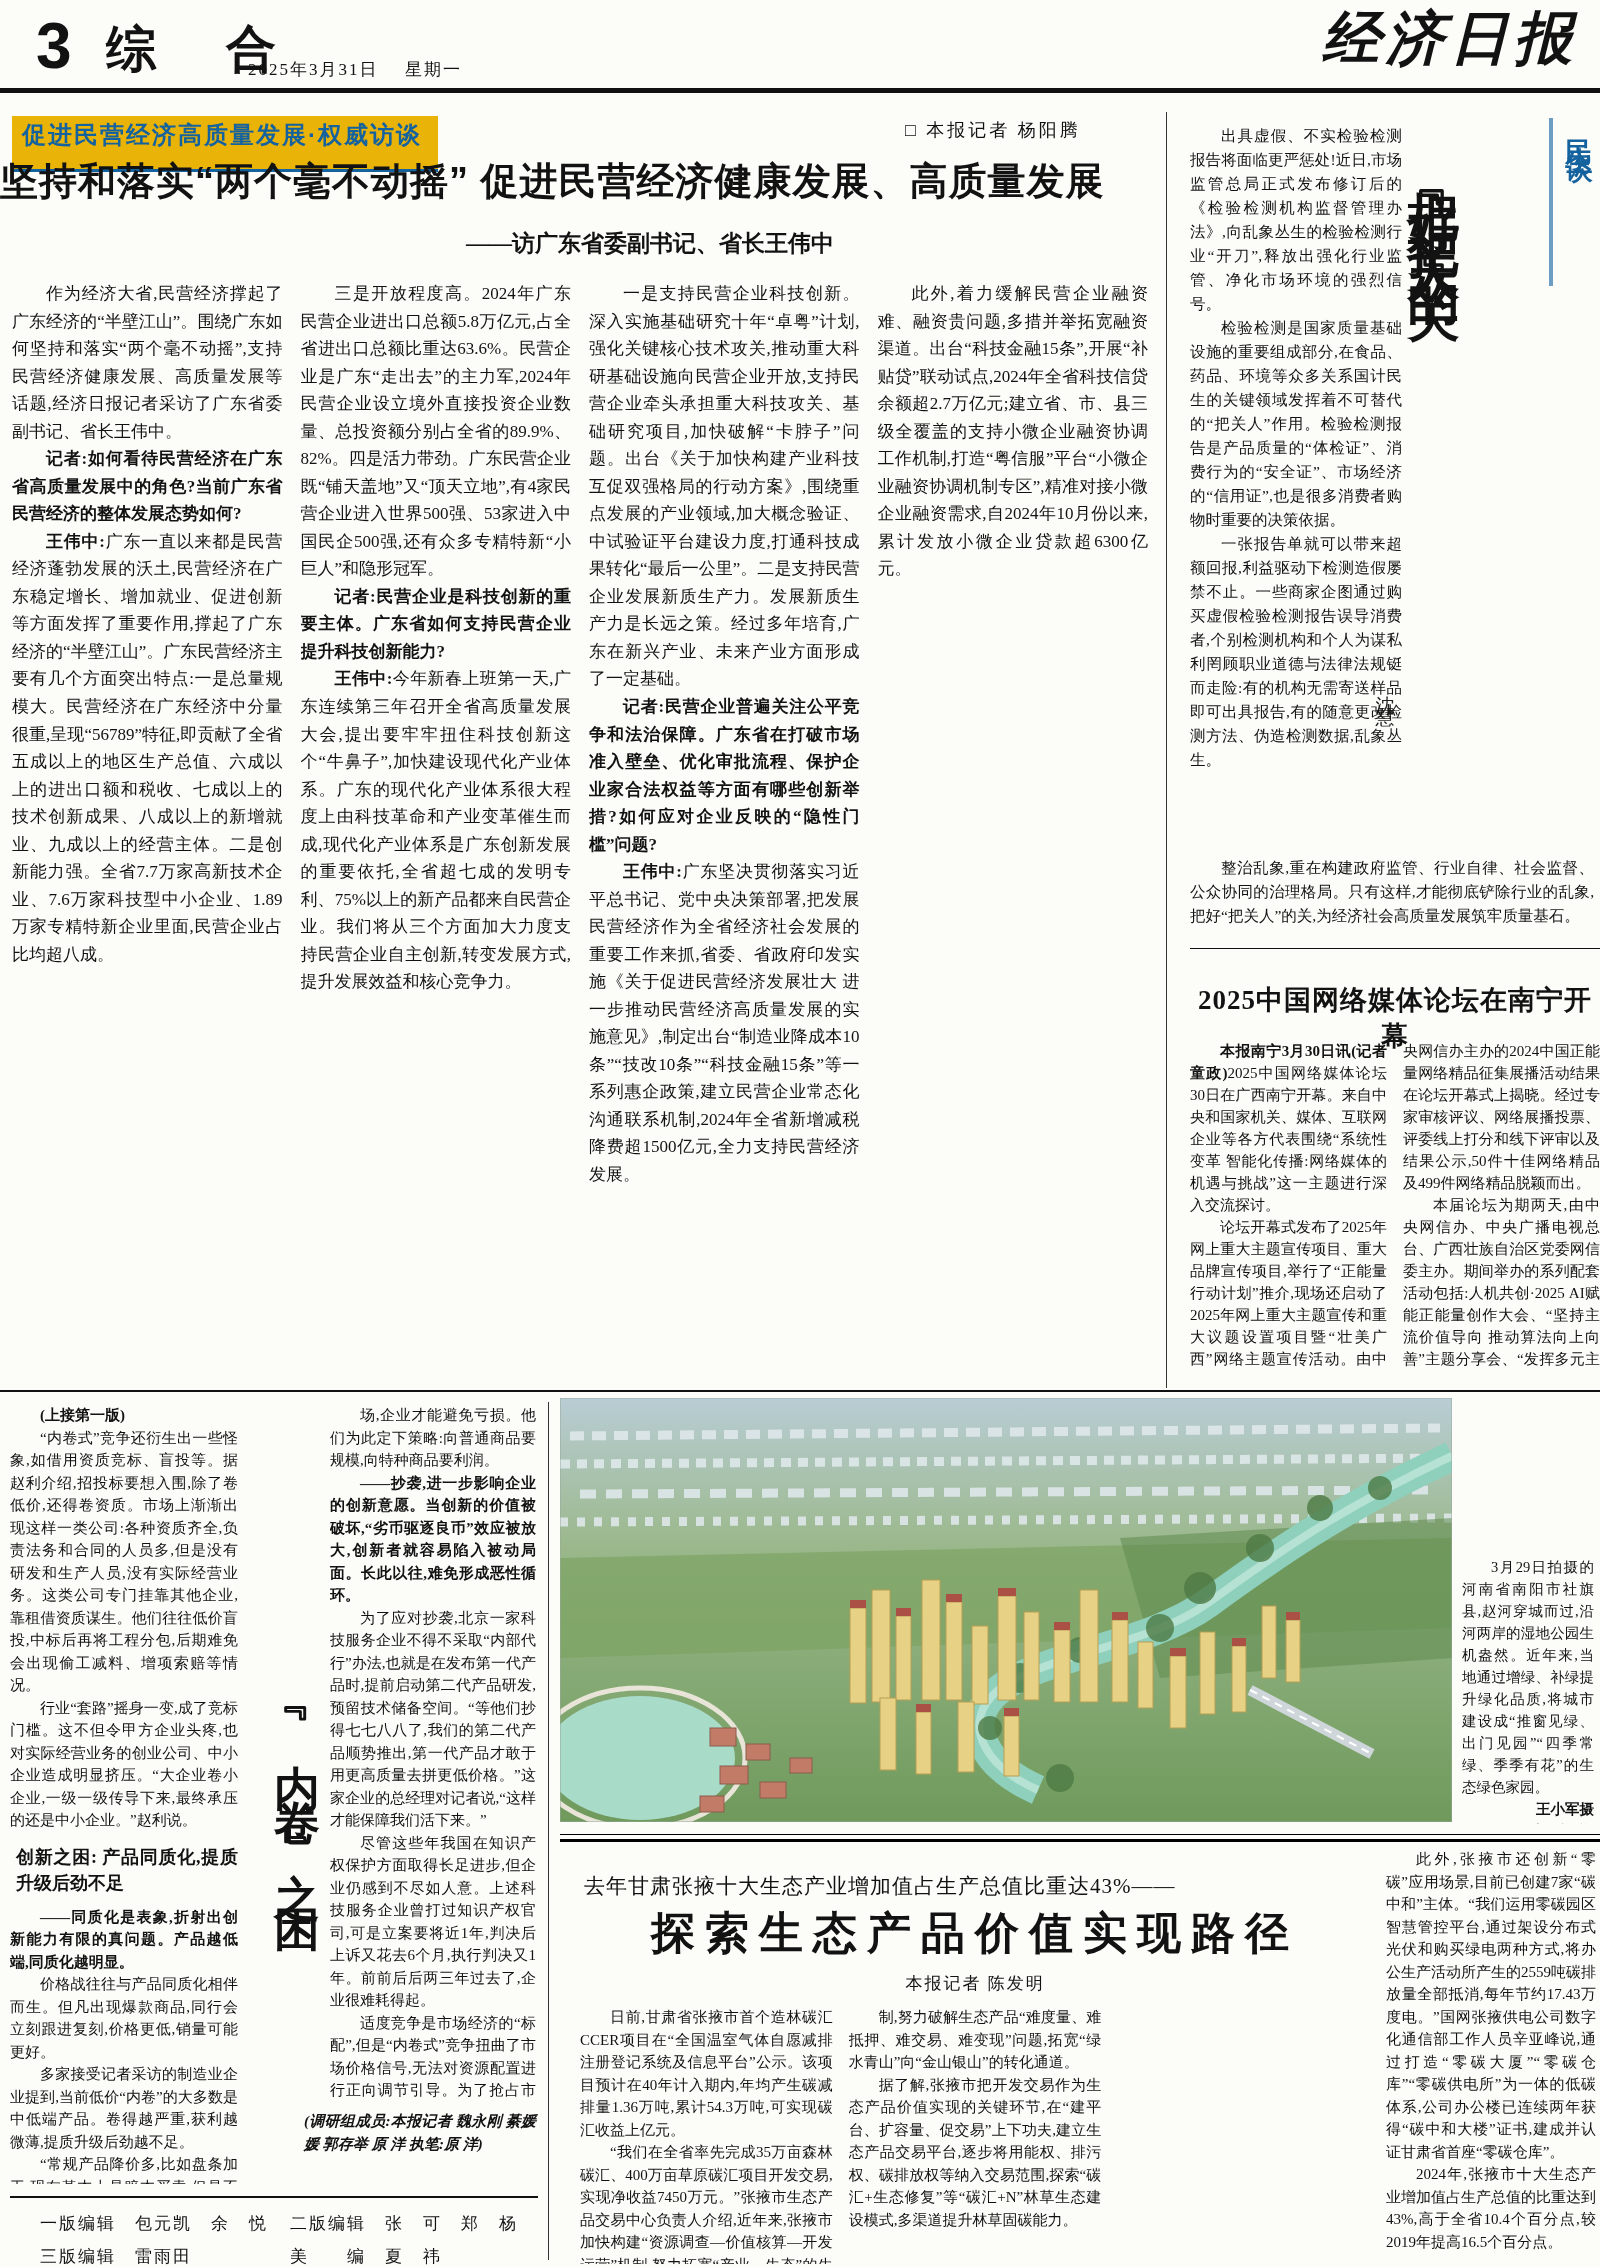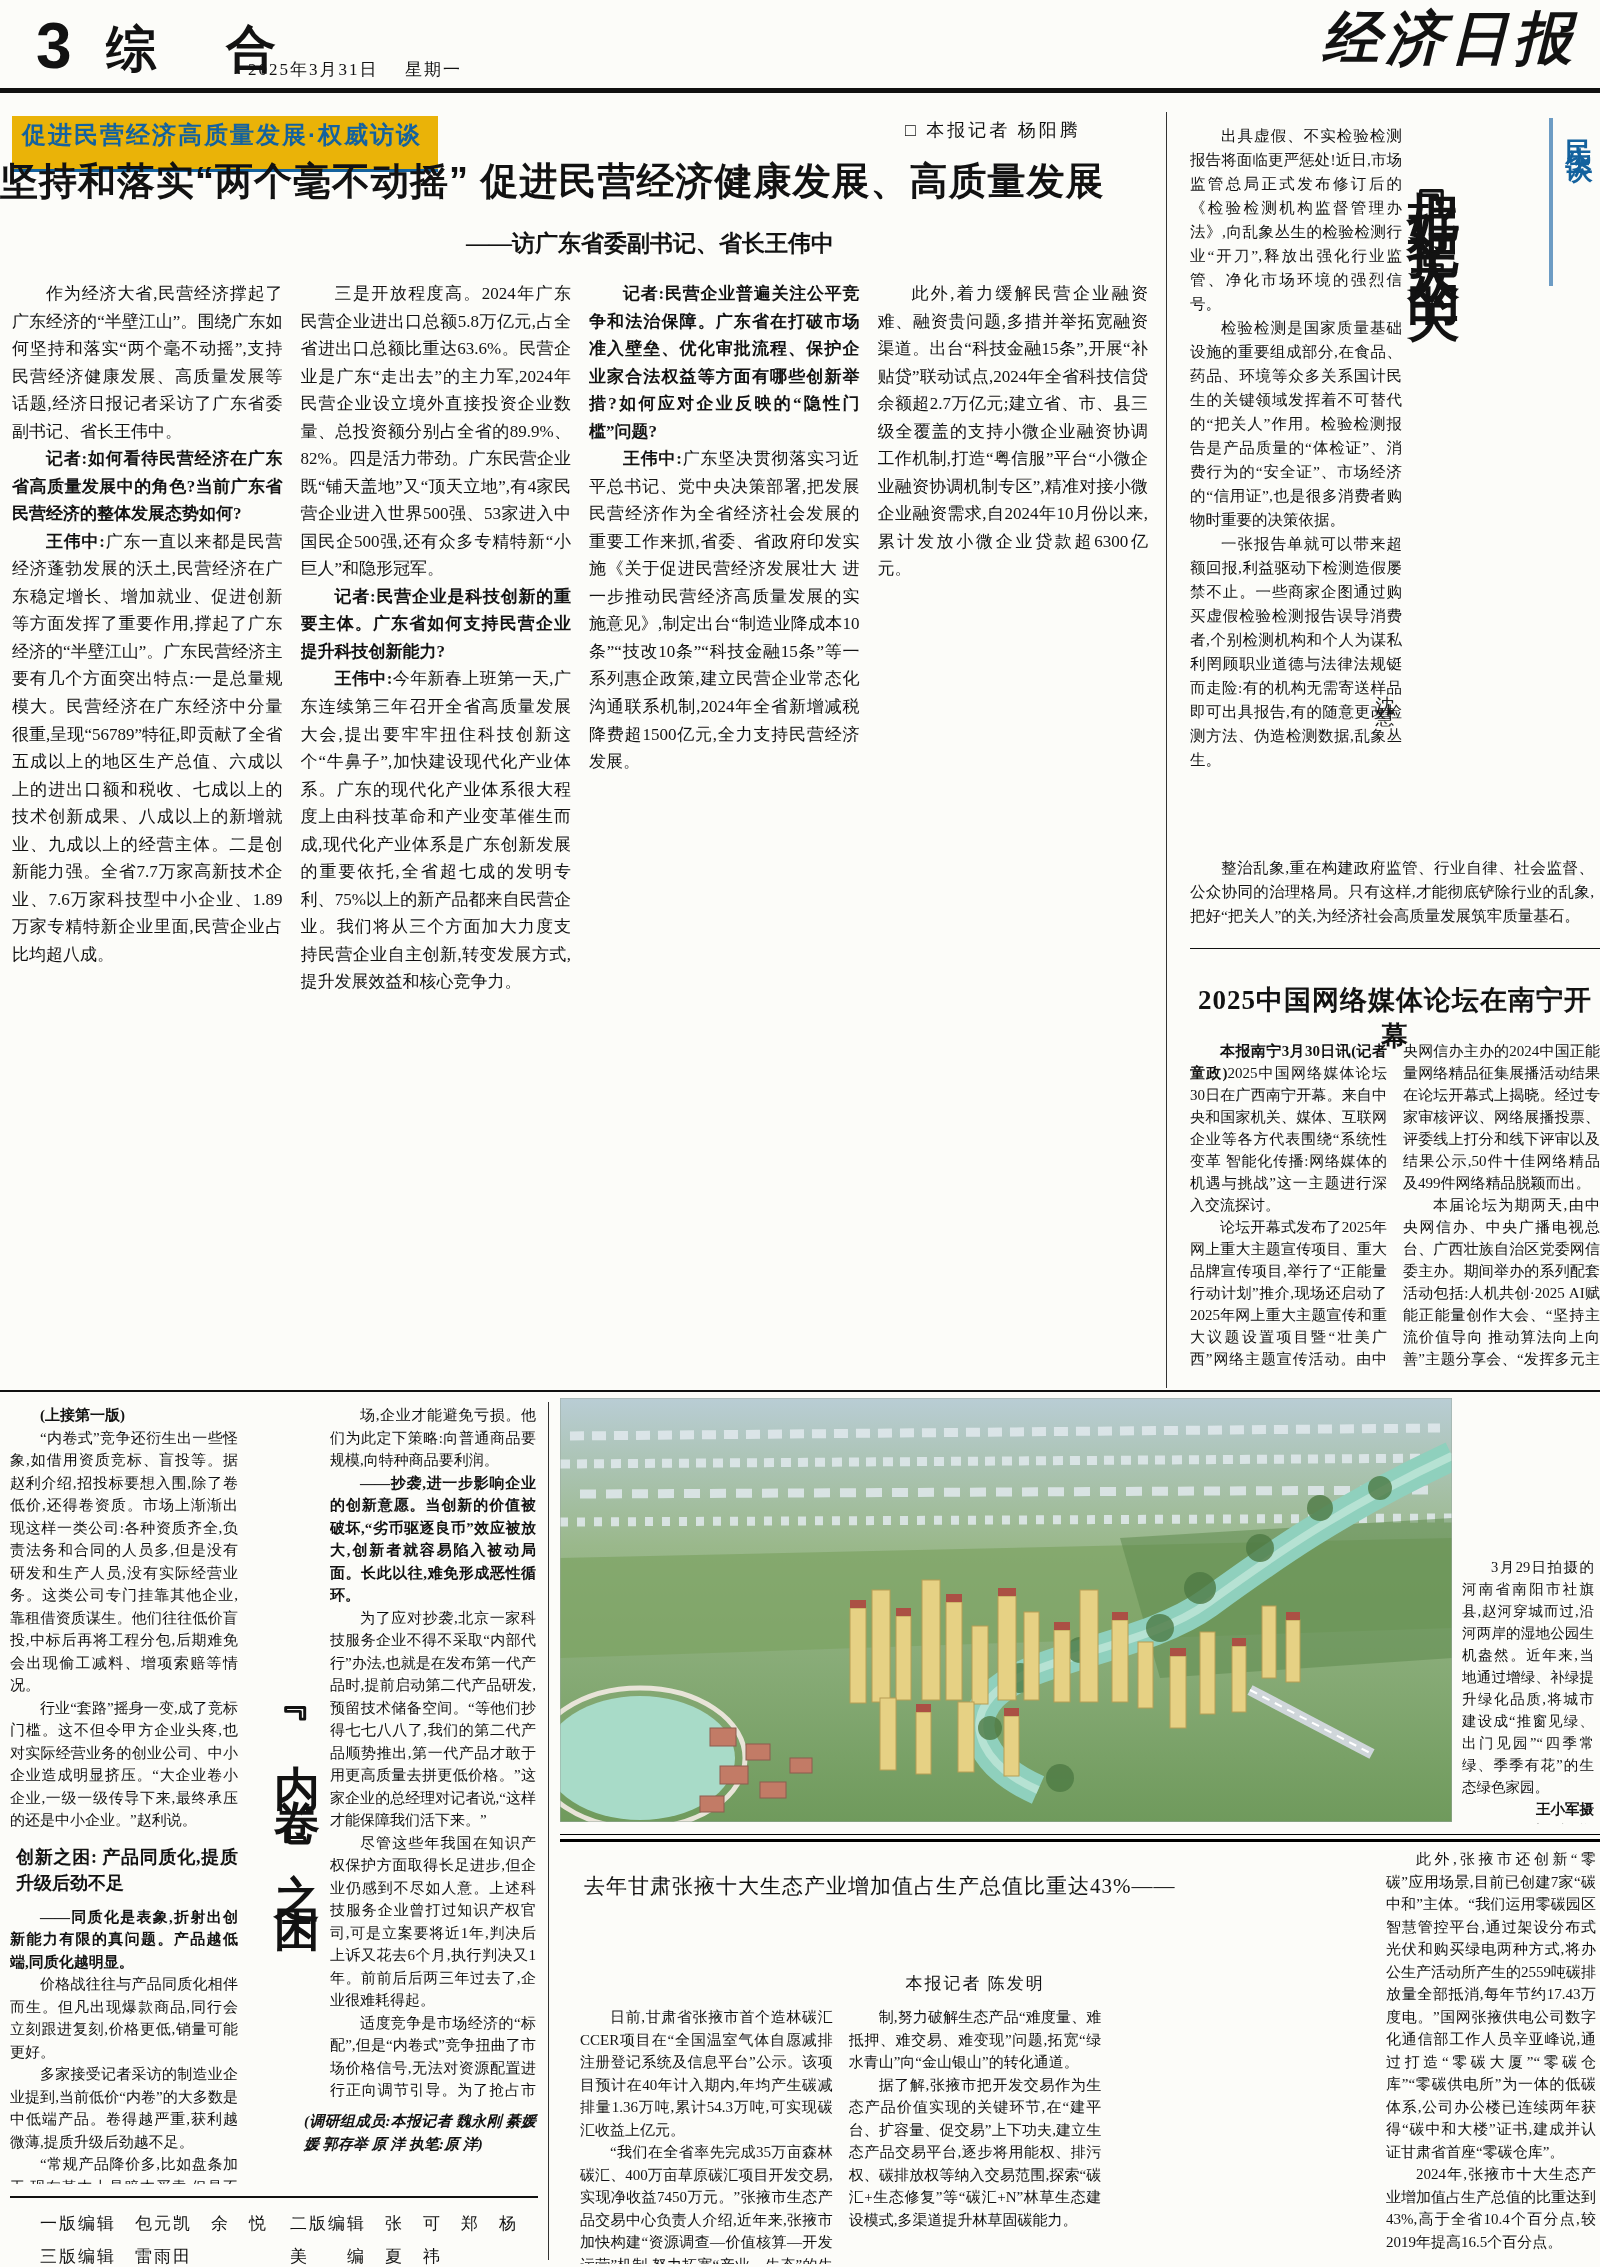--- a/index.html
+++ b/index.html
@@ -80,20 +80,21 @@
         <p class="para">作为经济大省,民营经济撑起了广东经济的“半壁江山”。围绕广东如何坚持和落实“两个毫不动摇”,支持民营经济健康发展、高质量发展等话题,经济日报记者采访了广东省委副书记、省长王伟中。</p>
         <p class="para q"><b class="lead">记者:</b>如何看待民营经济在广东省高质量发展中的角色?当前广东省民营经济的整体发展态势如何?</p>
         <p class="para"><b class="lead">王伟中:</b>广东一直以来都是民营经济蓬勃发展的沃土,民营经济在广东稳定增长、增加就业、促进创新等方面发挥了重要作用,撑起了广东经济的“半壁江山”。广东民营经济主要有几个方面突出特点:一是总量规模大。民营经济在广东经济中分量很重,呈现“56789”特征,即贡献了全省五成以上的地区生产总值、六成以上的进出口额和税收、七成以上的技术创新成果、八成以上的新增就业、九成以上的经营主体。二是创新能力强。全省7.7万家高新技术企业、7.6万家科技型中小企业、1.89万家专精特新企业里面,民营企业占比均超八成。</p>
       </div>
     <div>
         <p class="para">三是开放程度高。2024年广东民营企业进出口总额5.8万亿元,占全省进出口总额比重达63.6%。民营企业是广东“走出去”的主力军,2024年民营企业设立境外直接投资企业数量、总投资额分别占全省的89.9%、82%。四是活力带劲。广东民营企业既“铺天盖地”又“顶天立地”,有4家民营企业进入世界500强、53家进入中国民企500强,还有众多专精特新“小巨人”和隐形冠军。</p>
         <p class="para q"><b class="lead">记者:</b>民营企业是科技创新的重要主体。广东省如何支持民营企业提升科技创新能力?</p>
         <p class="para"><b class="lead">王伟中:</b>今年新春上班第一天,广东连续第三年召开全省高质量发展大会,提出要牢牢扭住科技创新这个“牛鼻子”,加快建设现代化产业体系。广东的现代化产业体系很大程度上由科技革命和产业变革催生而成,现代化产业体系是广东创新发展的重要依托,全省超七成的发明专利、75%以上的新产品都来自民营企业。我们将从三个方面加大力度支持民营企业自主创新,转变发展方式,提升发展效益和核心竞争力。</p>
       </div>
     <div>
+        <p class="para">一是支持民营企业科技创新。深入实施基础研究十年“卓粤”计划,强化关键核心技术攻关,推动重大科研基础设施向民营企业开放,支持民营企业牵头承担重大科技攻关、基础研究项目,加快破解“卡脖子”问题。出台《关于加快构建产业科技互促双强格局的行动方案》,围绕重点发展的产业领域,加大概念验证、中试验证平台建设力度,打通科技成果转化“最后一公里”。二是支持民营企业发展新质生产力。发展新质生产力是长远之策。经过多年培育,广东在新兴产业、未来产业方面形成了一定基础。</p>
         <p class="para q"><b class="lead">记者:</b>民营企业普遍关注公平竞争和法治保障。广东省在打破市场准入壁垒、优化审批流程、保护企业家合法权益等方面有哪些创新举措?如何应对企业反映的“隐性门槛”问题?</p>
         <p class="para"><b class="lead">王伟中:</b>广东坚决贯彻落实习近平总书记、党中央决策部署,把发展民营经济作为全省经济社会发展的重要工作来抓,省委、省政府印发实施《关于促进民营经济发展壮大 进一步推动民营经济高质量发展的实施意见》,制定出台“制造业降成本10条”“技改10条”“科技金融15条”等一系列惠企政策,建立民营企业常态化沟通联系机制,2024年全省新增减税降费超1500亿元,全力支持民营经济发展。</p>
       </div>
     <div>
         <p class="para">此外,着力缓解民营企业融资难、融资贵问题,多措并举拓宽融资渠道。出台“科技金融15条”,开展“补贴贷”联动试点,2024年全省科技信贷余额超2.7万亿元;建立省、市、县三级全覆盖的支持小微企业融资协调工作机制,打造“粤信服”平台“小微企业融资协调机制专区”,精准对接小微企业融资需求,自2024年10月份以来,累计发放小微企业贷款超6300亿元。</p>
       </div>
   </div>
 
   <div class="abs rule-v" style="left:1166px;top:112px;height:1276px;"></div>
 
@@ -223,20 +224,21 @@
   </div>
 
   <div class="abs caption" style="left:1462px;top:1556px;width:132px;height:268px;">
     <p class="para" style="text-indent:2em;">3月29日拍摄的河南省南阳市社旗县,赵河穿城而过,沿河两岸的湿地公园生机盎然。近年来,当地通过增绿、补绿提升绿化品质,将城市建设成“推窗见绿、出门见园”“四季常绿、季季有花”的生态绿色家园。</p>
     <p class="para capcredit" style="text-indent:0;">王小军摄</p>
     <p class="para capcredit" style="text-indent:0;">(中经视觉)</p>
   </div>
 
   <div class="abs dbl" style="left:560px;top:1834px;width:1040px;"></div>
   <div class="abs ecokicker" style="left:584px;top:1872px;width:786px;">去年甘肃张掖十大生态产业增加值占生产总值比重达43%——</div>
+  <div class="abs sans ecohead" style="left:580px;top:1904px;width:790px;">探索生态产品价值实现路径</div>
   <div class="abs ecoby" style="left:580px;top:1972px;width:790px;">本报记者 陈发明</div>
   <div class="abs ecocols" style="left:580px;top:2006px;width:790px;height:258px;">
     <div>
         <p class="para">日前,甘肃省张掖市首个造林碳汇CCER项目在“全国温室气体自愿减排注册登记系统及信息平台”公示。该项目预计在40年计入期内,年均产生碳减排量1.36万吨,累计54.3万吨,可实现碳汇收益上亿元。</p>
         <p class="para">“我们在全省率先完成35万亩森林碳汇、400万亩草原碳汇项目开发交易,实现净收益7450万元。”张掖市生态产品交易中心负责人介绍,近年来,张掖市加快构建“资源调查—价值核算—开发运营”机制,努力拓宽“产业、生态”的生态产品价值实现路径。</p>
       </div>
     <div>
         <p class="para">制,努力破解生态产品“难度量、难抵押、难交易、难变现”问题,拓宽“绿水青山”向“金山银山”的转化通道。</p>
         <p class="para">据了解,张掖市把开发交易作为生态产品价值实现的关键环节,在“建平台、扩容量、促交易”上下功夫,建立生态产品交易平台,逐步将用能权、排污权、碳排放权等纳入交易范围,探索“碳汇+生态修复”等“碳汇+N”林草生态建设模式,多渠道提升林草固碳能力。</p>
       </div>

